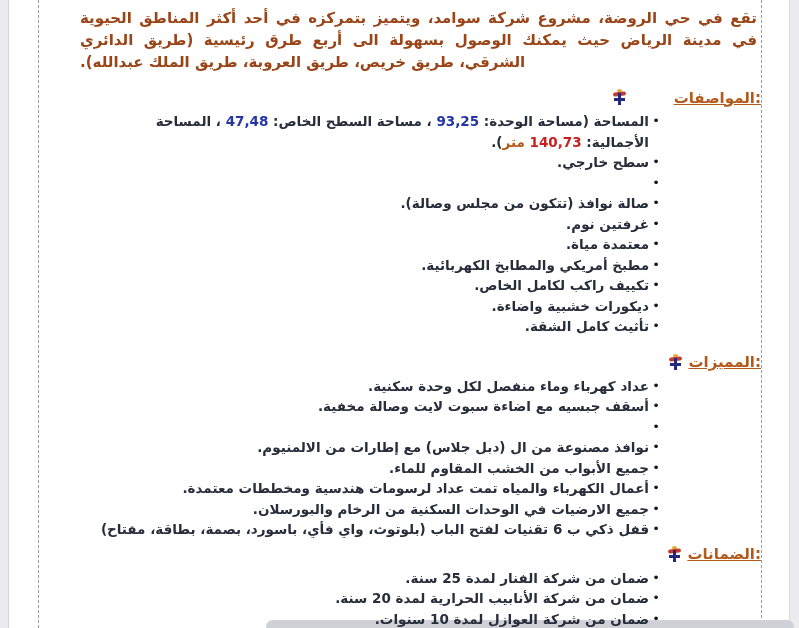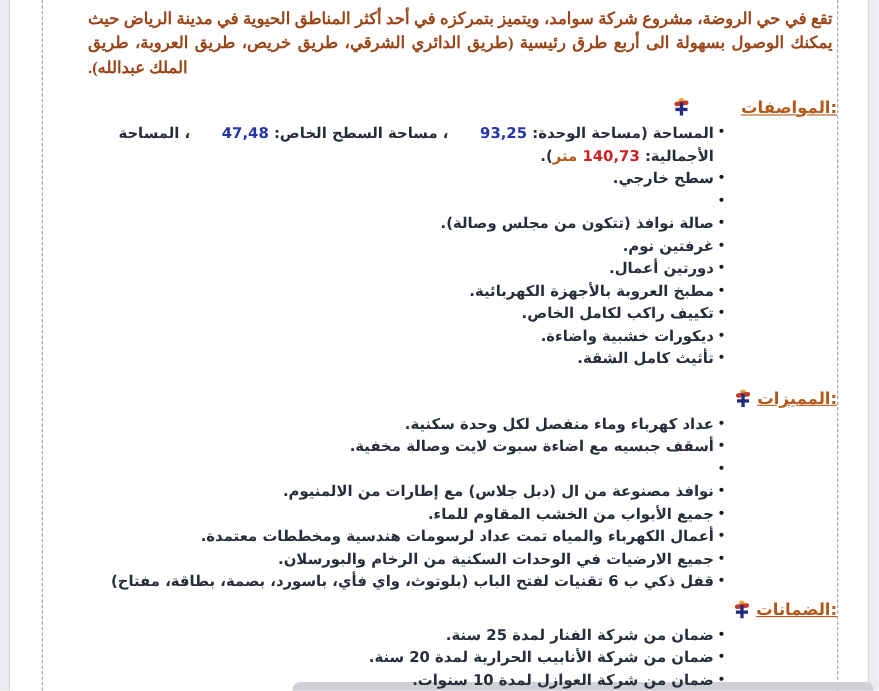--- a/index.html
+++ b/index.html
@@ -41,21 +41,20 @@
   }
   .intro{
     margin:7px 4px 0 42px;
     direction:rtl;
     text-align:justify;
     text-align-last:left;
     font-size:15px;
     font-weight:700;
     line-height:22px;
     color:var(--intro);
-    font-family:Liberation Serif, serif;
   }
   .section-header{
     direction:ltr;
     display:flex;
     align-items:center;
     gap:5px;
     width:max-content;
     margin-left:528px;
     height:21px;
   }
@@ -94,21 +93,21 @@
     line-height:20.5px;
   }
   .li .txt{
     font-size:13.5px;
     font-weight:700;
     color:var(--body);
     max-width:552px;
     text-align:right;
   }
   .c-text{color:var(--body);}
-  .c-blue{color:var(--blue);margin-left:24px;}
+  .c-blue{color:var(--blue);}
   .c-red{color:var(--red);}
   .c-accent{color:var(--accent);text-align:right;}
 </style>
 </head>
 <body>
 
 <div class="edge-strip left"></div>
 <div class="edge-strip right"></div>
 <div class="dash-line left"></div>
 <div class="dash-line right"></div>
@@ -141,25 +140,25 @@
         <div class="li">
           <span class="dot">•</span>
           <span class="txt"><span class="c-text">صالة نوافذ (تتكون من مجلس وصالة).</span></span>
         </div>
         <div class="li">
           <span class="dot">•</span>
           <span class="txt"><span class="c-text">غرفتين نوم.</span></span>
         </div>
         <div class="li">
           <span class="dot">•</span>
-          <span class="txt"><span class="c-text">دورتين أعمال.</span></span>
-        </div>
-        <div class="li">
-          <span class="dot">•</span>
-          <span class="txt"><span class="c-text">مطبخ العروبة بالأجهزة الكهربائية.</span></span>
+          <span class="txt"><span class="c-text">معتمدة مياة.</span></span>
+        </div>
+        <div class="li">
+          <span class="dot">•</span>
+          <span class="txt"><span class="c-text">مطبخ أمريكي والمطابخ الكهربائية.</span></span>
         </div>
         <div class="li">
           <span class="dot">•</span>
           <span class="txt"><span class="c-text">تكييف راكب لكامل الخاص.</span></span>
         </div>
         <div class="li">
           <span class="dot">•</span>
           <span class="txt"><span class="c-text">ديكورات خشبية واضاءة.</span></span>
         </div>
         <div class="li">

